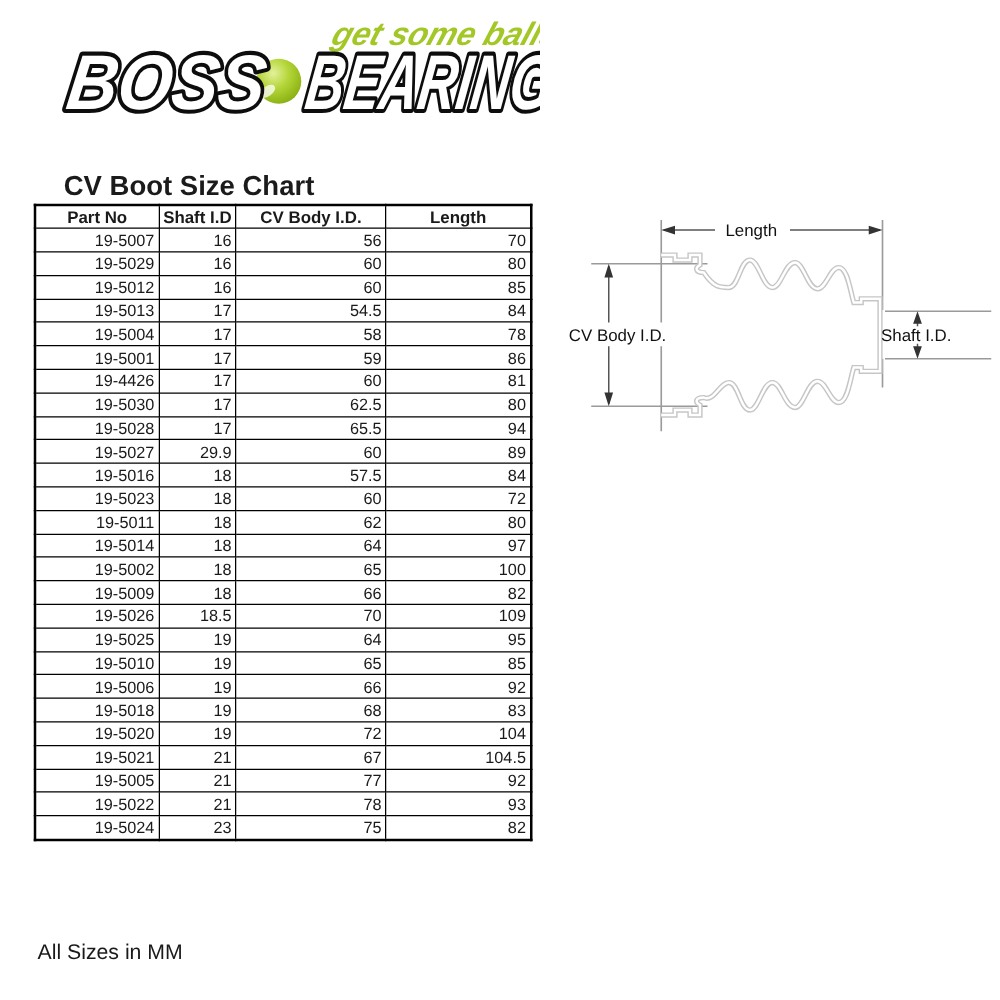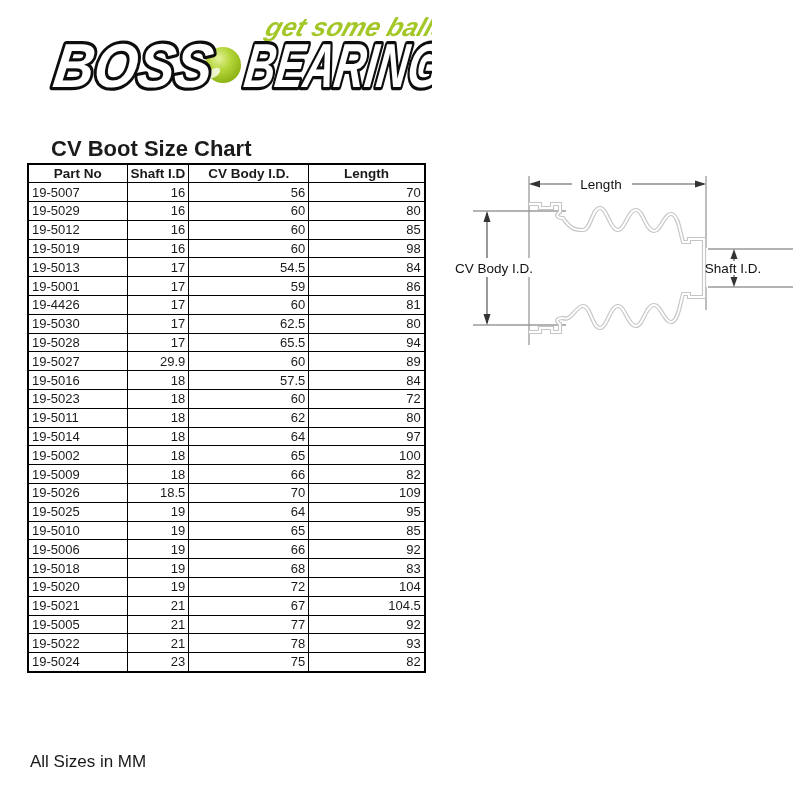--- a/index.html
+++ b/index.html
@@ -15,21 +15,21 @@
   #boot-table{
     position:absolute;left:27px;top:163px;border-collapse:collapse;
     table-layout:fixed;border:2.5px solid #000;background:#fff;
   }
   #boot-table th,#boot-table td{
     border:1.5px solid #000;box-sizing:border-box;height:18.8px;
     font-size:13px;line-height:15px;padding:0 3px;white-space:nowrap;
     overflow:hidden;color:#1a1a1a;
   }
   #boot-table th{font-weight:bold;text-align:center;font-size:13.5px;}
-  .al{text-align:left;}
+  .al{text-align:right;}
   .ar{text-align:right;}
   .footnote{position:absolute;left:30px;top:752px;font-size:17px;color:#1a1a1a;}
   .diagram-wrap{position:absolute;left:450px;top:160px;width:350px;height:210px;}
   svg text{font-family:"Liberation Sans",sans-serif;}
 </style>
 </head>
 <body>
 
 <div class="logo-wrap">
   <svg width="410" height="96" viewBox="0 0 410 96">
@@ -85,30 +85,30 @@
         <td class="ar">60</td>
         <td class="ar">80</td>
       </tr>
       <tr>
         <td class="al">19-5012</td>
         <td class="ar">16</td>
         <td class="ar">60</td>
         <td class="ar">85</td>
       </tr>
       <tr>
-        <td class="al">19-5019</td>
-        <td class="ar">16</td>
-        <td class="ar">60</td>
-        <td class="ar">98</td>
-      </tr>
-      <tr>
         <td class="al">19-5013</td>
         <td class="ar">17</td>
         <td class="ar">54.5</td>
         <td class="ar">84</td>
+      </tr>
+      <tr>
+        <td class="al">19-5004</td>
+        <td class="ar">17</td>
+        <td class="ar">58</td>
+        <td class="ar">78</td>
       </tr>
       <tr>
         <td class="al">19-5001</td>
         <td class="ar">17</td>
         <td class="ar">59</td>
         <td class="ar">86</td>
       </tr>
       <tr>
         <td class="al">19-4426</td>
         <td class="ar">17</td>

